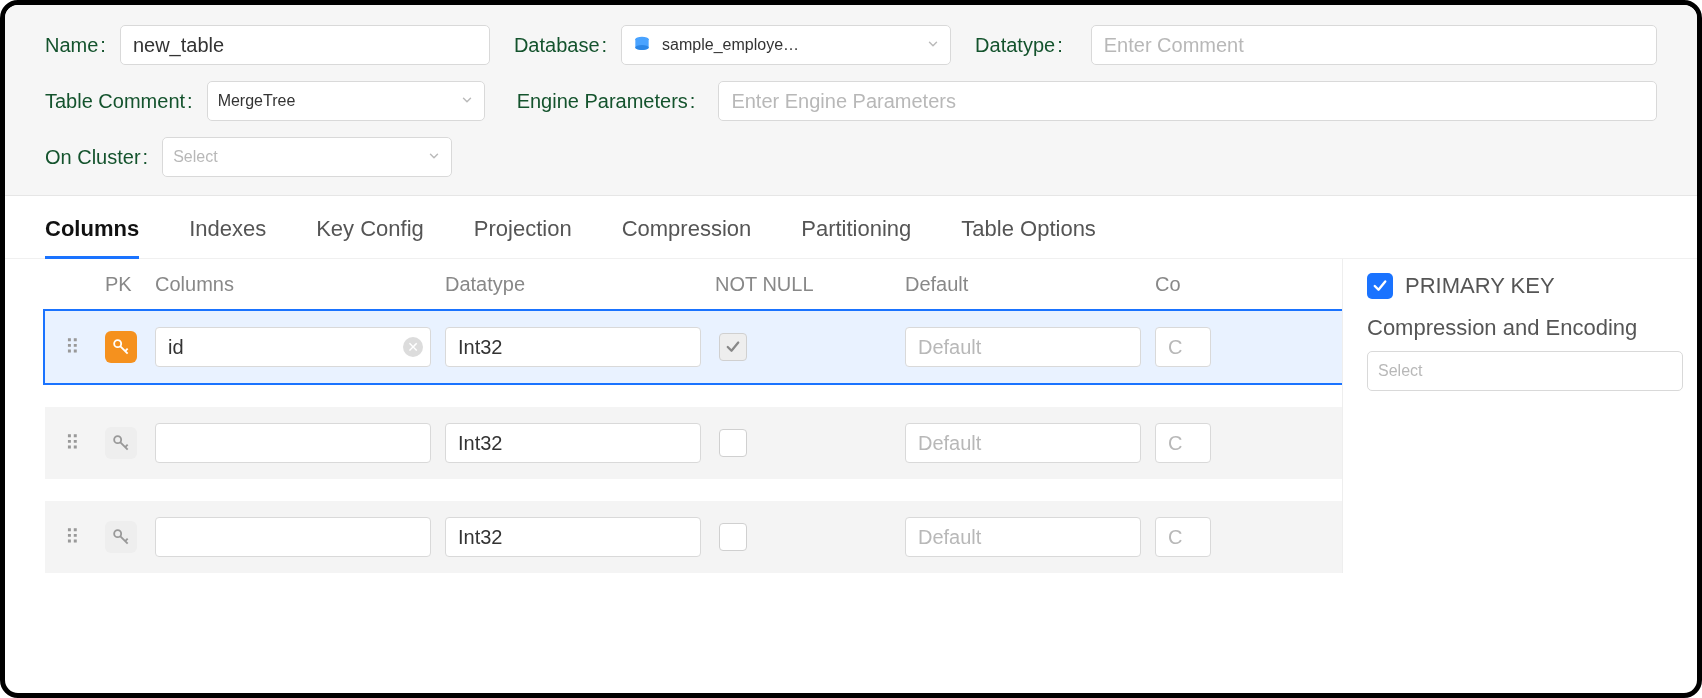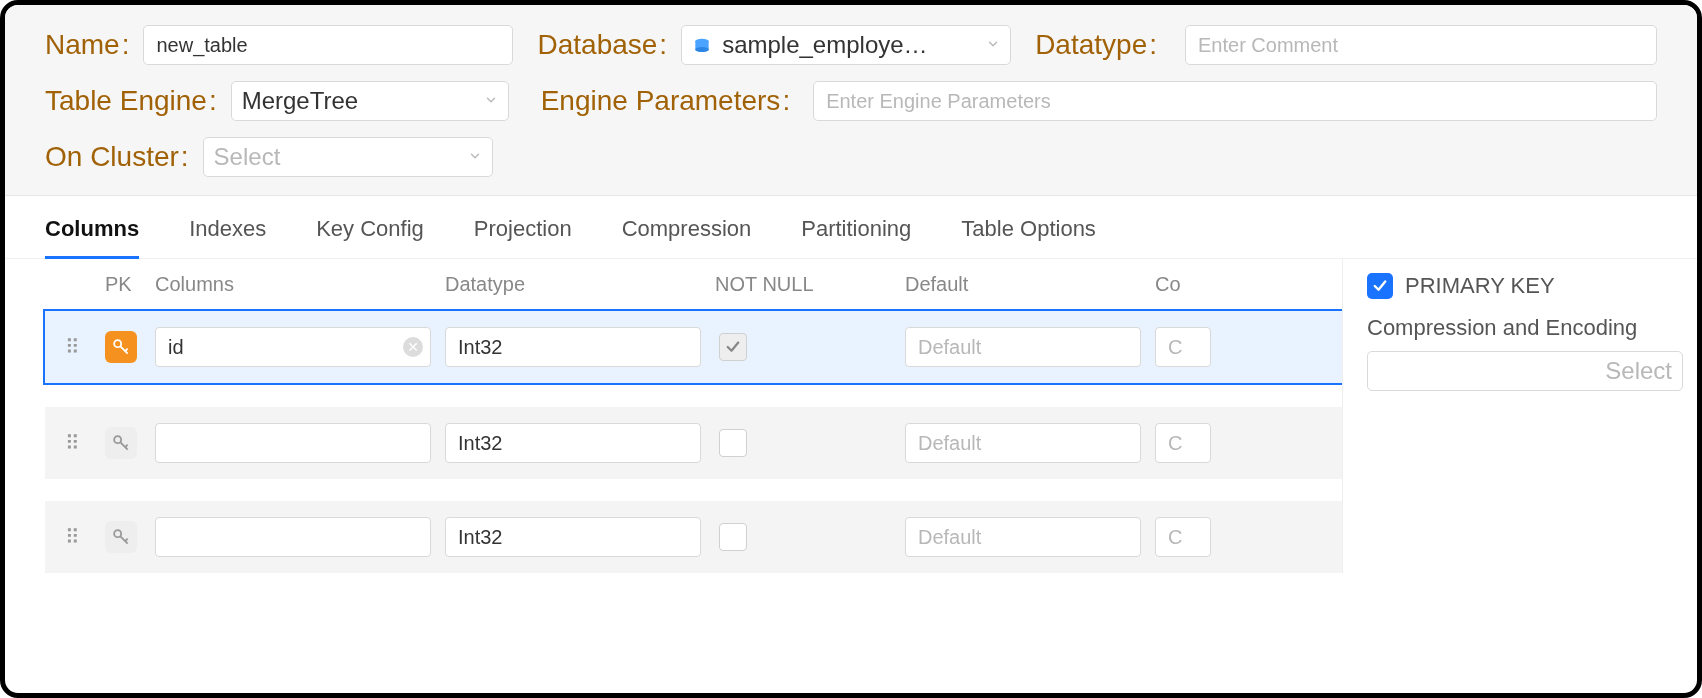--- a/index.html
+++ b/index.html
@@ -26,22 +26,22 @@
     border-bottom: 1px solid #e6e6e6;
   }
   .form-row {
     display: flex;
     align-items: center;
     gap: 14px;
     margin-bottom: 16px;
   }
   .form-row:last-child { margin-bottom: 0; }
   .lbl {
-    font-size: 28px;
-    color: #a16207;
+    font-size: 20px;
+    color: #14532d;
     white-space: nowrap;
     text-align: right;
   }
   .lbl:after { content: ":"; margin-left: 2px; }
   .txt-input {
     height: 40px;
     border: 1px solid #d9d9d9;
     border-radius: 5px;
     background: #fff;
     font-size: 20px;
@@ -53,22 +53,21 @@
   .select-box {
     height: 40px;
     border: 1px solid #d9d9d9;
     border-radius: 5px;
     background: #fff;
     display: flex;
     align-items: center;
     padding: 0 10px 0 10px;
     gap: 10px;
     cursor: pointer;
-    font-size: 24px;
-    justify-content: flex-end;
+    font-size: 16px;
   }
   .select-box .chev {
     margin-left: auto;
     color: #bbb;
     font-size: 14px;
   }
   .select-box .placeholder { color: #b8b8b8; }
   .db-icon {
     width: 20px; height: 20px;
     display: inline-block;
@@ -236,21 +235,21 @@
               <path d="M6 9l6 6 6-6" stroke="#bbb" stroke-width="2.5" fill="none" stroke-linecap="round" stroke-linejoin="round"></path>
             </svg>
         </span>
       </div>
 
       <span class="lbl" style="margin-left:10px">Datatype</span>
       <input class="txt-input" style="flex: 1 1 0%; margin-left: 14px;" placeholder="Enter Comment">
     </div>
 
     <div class="form-row">
-      <span class="lbl">Table Engine</span>
+      <span class="lbl">Table Comment</span>
       <div class="select-box" style="width:278px">
         <span>MergeTree</span>
         <span class="chev">
           <svg width="14" height="14" viewBox="0 0 24 24">
               <path d="M6 9l6 6 6-6" stroke="#bbb" stroke-width="2.5" fill="none" stroke-linecap="round" stroke-linejoin="round"></path>
             </svg>
         </span>
       </div>
 
       <span class="lbl" style="margin-left:18px">Engine Parameters</span>

